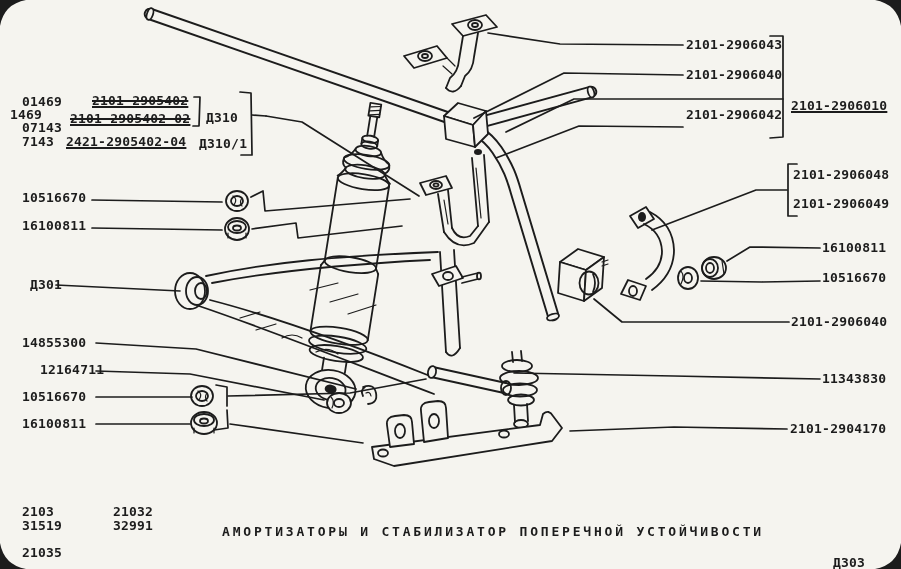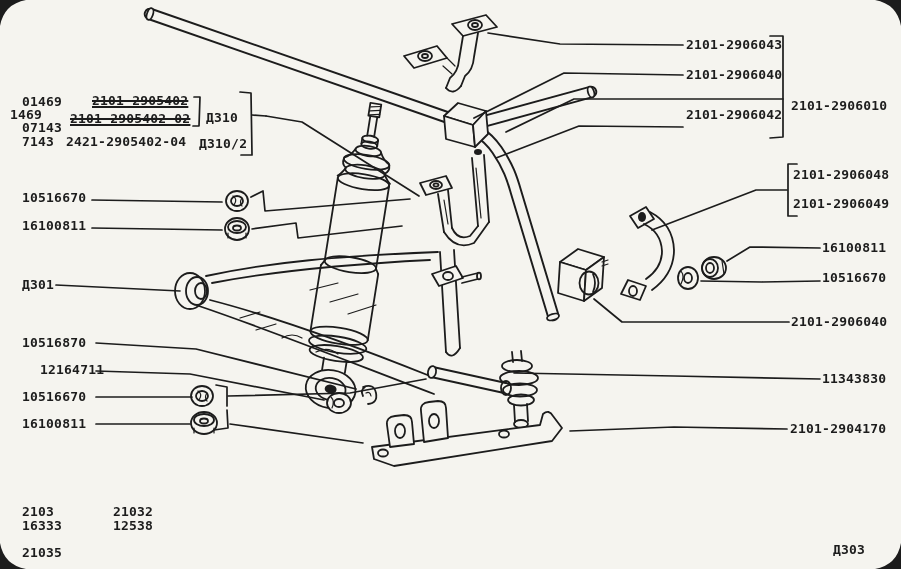--- a/index.html
+++ b/index.html
@@ -17,21 +17,21 @@
   #art .thin{stroke-width:1.2;}
   #art .ld{stroke-width:1.7;}
   #art .fillp{fill:#f5f4ef;}
   #art .dark{fill:#1c1c1c;stroke:none;}
   .lbl{
     position:absolute;
     font-size:13px;font-weight:700;color:#1c1c1c;
     letter-spacing:0.2px;line-height:14px;white-space:nowrap;
   }
   .strike{text-decoration:underline line-through;text-decoration-thickness:1.5px;}
-  .und{text-decoration-thickness:1.5px;}
+  .und{text-decoration:underline;text-decoration-thickness:1.5px;}
   .title{letter-spacing:2.8px;}
 </style>
 </head>
 <body>
 
 <div class="sheet">
 
   <svg id="art" width="901" height="569" viewBox="0 0 901 569">
 
     <g>
@@ -254,42 +254,43 @@
   </svg>
 
   <div class="lbl" style="left:22px;top:95px">01469</div>
   <div class="lbl" style="left:10px;top:108px">1469</div>
   <div class="lbl" style="left:22px;top:121px">07143</div>
   <div class="lbl" style="left:22px;top:135px">7143</div>
   <div class="lbl strike" style="left:92px;top:94px">2101-2905402</div>
   <div class="lbl strike" style="left:70px;top:112px">2101-2905402-02</div>
   <div class="lbl und" style="left:66px;top:135px">2421-2905402-04</div>
   <div class="lbl" style="left:206px;top:111px">Д310</div>
-  <div class="lbl" style="left:199px;top:137px">Д310/2</div>
+  <div class="lbl" style="left:199px;top:137px">Д310/1</div>
 
   <div class="lbl" style="left:22px;top:191px">10516670</div>
   <div class="lbl" style="left:22px;top:219px">16100811</div>
-  <div class="lbl" style="left:22px;top:278px">Д301</div>
-  <div class="lbl" style="left:22px;top:336px">10516870</div>
+  <div class="lbl" style="left:30px;top:278px">Д301</div>
+  <div class="lbl" style="left:22px;top:336px">14855300</div>
   <div class="lbl" style="left:40px;top:363px">12164711</div>
   <div class="lbl" style="left:22px;top:390px">10516670</div>
   <div class="lbl" style="left:22px;top:417px">16100811</div>
 
   <div class="lbl" style="left:686px;top:38px">2101-2906043</div>
   <div class="lbl" style="left:686px;top:68px">2101-2906040</div>
   <div class="lbl und" style="left:791px;top:99px">2101-2906010</div>
   <div class="lbl" style="left:686px;top:108px">2101-2906042</div>
   <div class="lbl" style="left:793px;top:168px">2101-2906048</div>
   <div class="lbl" style="left:793px;top:197px">2101-2906049</div>
   <div class="lbl" style="left:822px;top:241px">16100811</div>
   <div class="lbl" style="left:822px;top:271px">10516670</div>
   <div class="lbl" style="left:791px;top:315px">2101-2906040</div>
   <div class="lbl" style="left:822px;top:372px">11343830</div>
   <div class="lbl" style="left:790px;top:422px">2101-2904170</div>
 
   <div class="lbl" style="left:22px;top:505px">2103</div>
-  <div class="lbl" style="left:22px;top:519px">16333</div>
+  <div class="lbl" style="left:22px;top:519px">31519</div>
   <div class="lbl" style="left:22px;top:546px">21035</div>
   <div class="lbl" style="left:113px;top:505px">21032</div>
-  <div class="lbl" style="left:113px;top:519px">12538</div>
-  <div class="lbl" style="left:833px;top:543px">Д303</div>
+  <div class="lbl" style="left:113px;top:519px">32991</div>
+  <div class="lbl title" style="left:222px;top:525px">АМОРТИЗАТОРЫ И СТАБИЛИЗАТОР ПОПЕРЕЧНОЙ УСТОЙЧИВОСТИ</div>
+  <div class="lbl" style="left:833px;top:556px">Д303</div>
 
 </div>
 
 </body></html>

